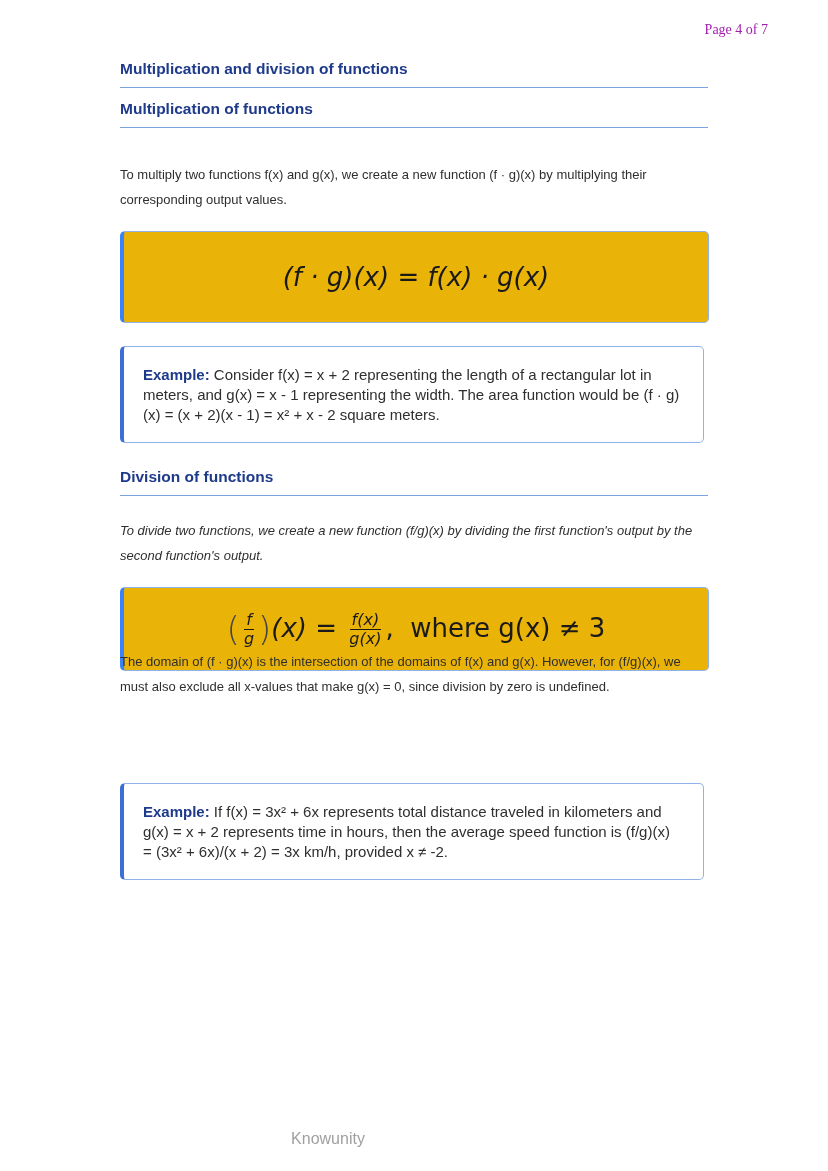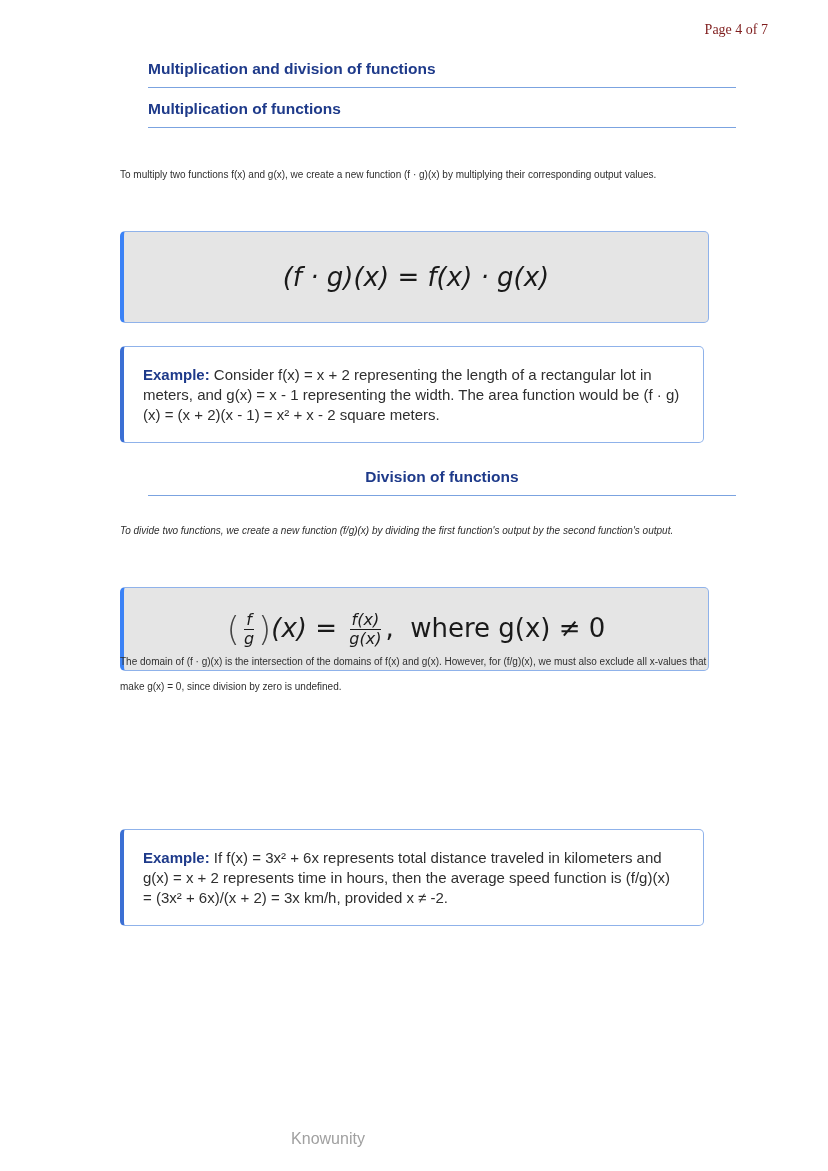--- a/index.html
+++ b/index.html
@@ -1,25 +1,25 @@
 <!DOCTYPE html>
 <html><head>
 <meta charset="utf-8">
 <style>
   html, body { margin: 0; padding: 0; background: #ffffff; }
   body { width: 828px; height: 1171px; position: relative; overflow: hidden;
          font-family: "Liberation Sans", "DejaVu Sans", sans-serif; color: #2b2b2b; }
   .page-num { position: absolute; top: 22px; right: 60px; font-family: "Liberation Serif", serif;
-              font-size: 14px; color: #7f1d1d; }
+              font-size: 14px; color: #a21caf; }
   .content { position: absolute; left: 120px; width: 588px; top: 0; }
   .h { position: absolute; left: 0; width: 588px; font-weight: bold; font-size: 15.5px; color: #1e3a8a;
-       border-bottom: 1.5px solid #7ba3e0; padding-bottom: 9px; margin-left: 28px; }
-  .para { position: absolute; left: 0; width: 590px; font-size: 10px; line-height: 24.5px; color: #2f2f2f; }
+       border-bottom: 1.5px solid #7ba3e0; padding-bottom: 9px; }
+  .para { position: absolute; left: 0; width: 590px; font-size: 13px; line-height: 24.5px; color: #2f2f2f; }
   .formula-box { position: absolute; left: 0; width: 584px; border: 1px solid #8fb2ea; border-left: 4px solid #3b82f6;
-                 border-radius: 5px; display: flex; align-items: center; justify-content: center; background: #e5e5e5; }
+                 border-radius: 5px; display: flex; align-items: center; justify-content: center; background: #eab308; }
   .formula { font-family: "DejaVu Sans", sans-serif; font-size: 26px; color: #1a1a1a; }
   .formula i { font-style: italic; }
   .example-box { position: absolute; left: 0; width: 584px; border: 1px solid #8fb2ea; border-left: 4px solid #3b6fd4;
                  border-radius: 5px; background: #fff; box-sizing: border-box; padding: 18px 22px 18px 19px; }
   .example-text { font-size: 15px; line-height: 20px; color: #2f2f2f; }
   .example-label { font-weight: bold; color: #1e3a8a; margin-top: 29px; }
   .frac { display: inline-flex; flex-direction: column; align-items: center; vertical-align: middle;
           font-size: 16px; line-height: 18px; margin: 0 2px; }
   .frac .num { border-bottom: 1px solid #1a1a1a; padding: 0 2px; }
   .frac .den { padding: 0 2px; }
@@ -44,40 +44,40 @@
       <i>(f · g)(x)</i>
       <span>=</span>
       <i>f(x) · g(x)</i>
     </div>
   </div>
 
   <div class="example-box" style="top:346px; height:97px;">
     <div class="example-text"><span class="example-label">Example:</span><span> Consider f(x) = x + 2 representing the length of a rectangular lot in meters, and g(x) = x - 1 representing the width. The area function would be (f · g)(x) = (x + 2)(x - 1) = x² + x - 2 square meters.</span></div>
   </div>
 
-  <div class="h" style="top:468px;text-align:center;">Division of functions</div>
+  <div class="h" style="top:468px;">Division of functions</div>
 
   <div class="para" style="top:519px;font-style:italic;">To divide two functions, we create a new function (f/g)(x) by dividing the first function's output by the second function's output.</div>
 
   <div class="formula-box" style="top:587px; height:82px;">
     <div class="formula">
       <span class="paren-big">(</span><span class="frac">
           <i class="num">f</i>
           <i class="den">g</i>
         </span><span class="paren-big">)</span><i>(x)</i>
       <span>=</span>
       <span class="frac">
           <i class="num">f(x)</i>
           <i class="den">g(x)</i>
         </span>,&nbsp;
-      <span>where g(x) ≠ 0</span>
+      <span>where g(x) ≠ 3</span>
     </div>
   </div>
 
   <div class="para" style="top:650px;">The domain of (f · g)(x) is the intersection of the domains of f(x) and g(x). However, for (f/g)(x), we must also exclude all x-values that make g(x) = 0, since division by zero is undefined.</div>
 
-  <div class="example-box" style="top:829px; height:97px;">
+  <div class="example-box" style="top:783px; height:97px;">
     <div class="example-text"><span class="example-label">Example:</span><span> If f(x) = 3x² + 6x represents total distance traveled in kilometers and g(x) = x + 2 represents time in hours, then the average speed function is (f/g)(x) = (3x² + 6x)/(x + 2) = 3x km/h, provided x ≠ -2.</span></div>
   </div>
 
 </div>
 
 <div class="footer">Knowunity</div>
 
 </body></html>

